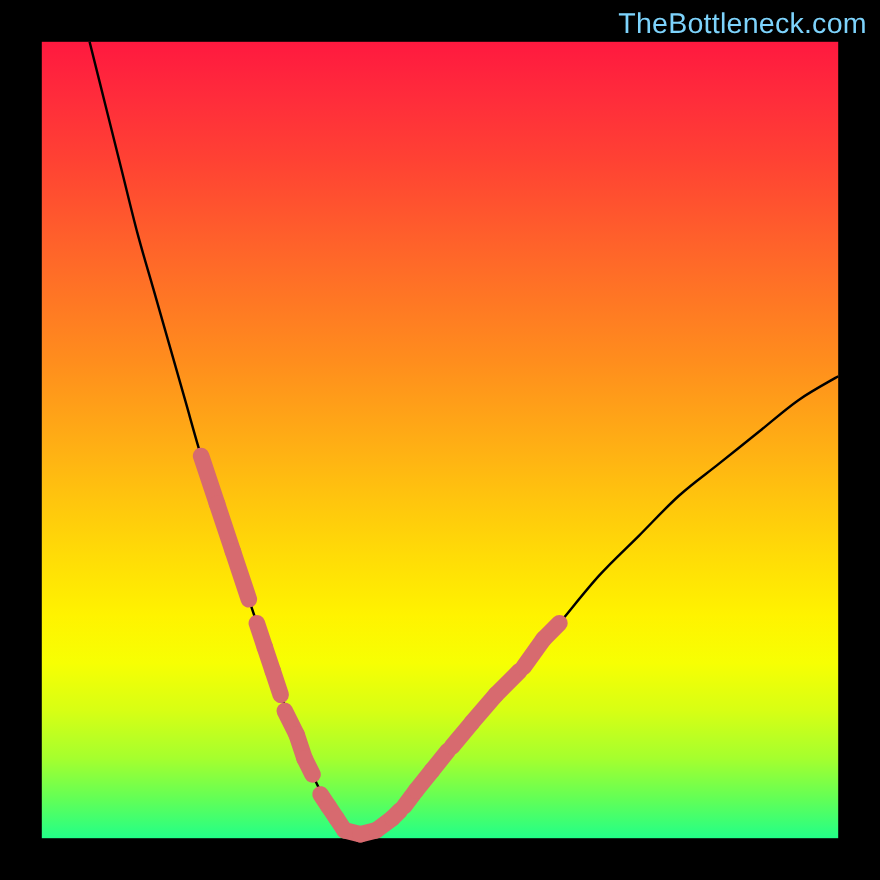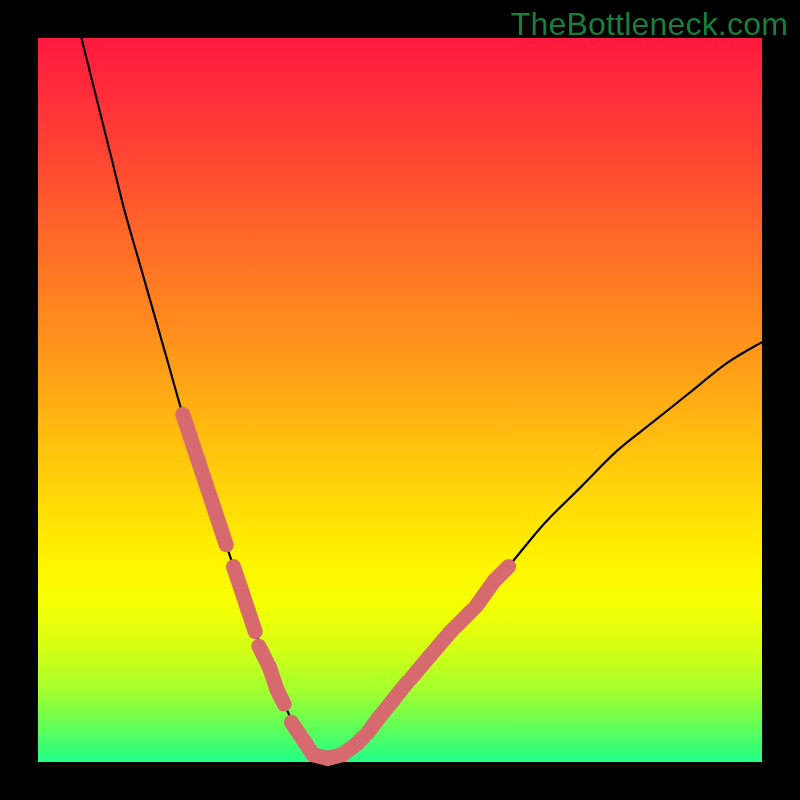--- a/index.html
+++ b/index.html
@@ -39,22 +39,22 @@
       #d7ff14 84%,
       #a5ff2e 90%,
       #63ff56 95%,
       #22ff88 100%
     );
   }
   .watermark {
     position: absolute;
     top: 6px;
     right: 12px;
-    color: #15803d;
-    font-size: 32px;
+    color: #7dd3fc;
+    font-size: 26px;
     letter-spacing: 0.2px;
     font-weight: 400;
   }
   svg.curve {
     position: absolute;
     left: 38px;
     top: 38px;
     width: 724px;
     height: 724px;
     overflow: visible;

